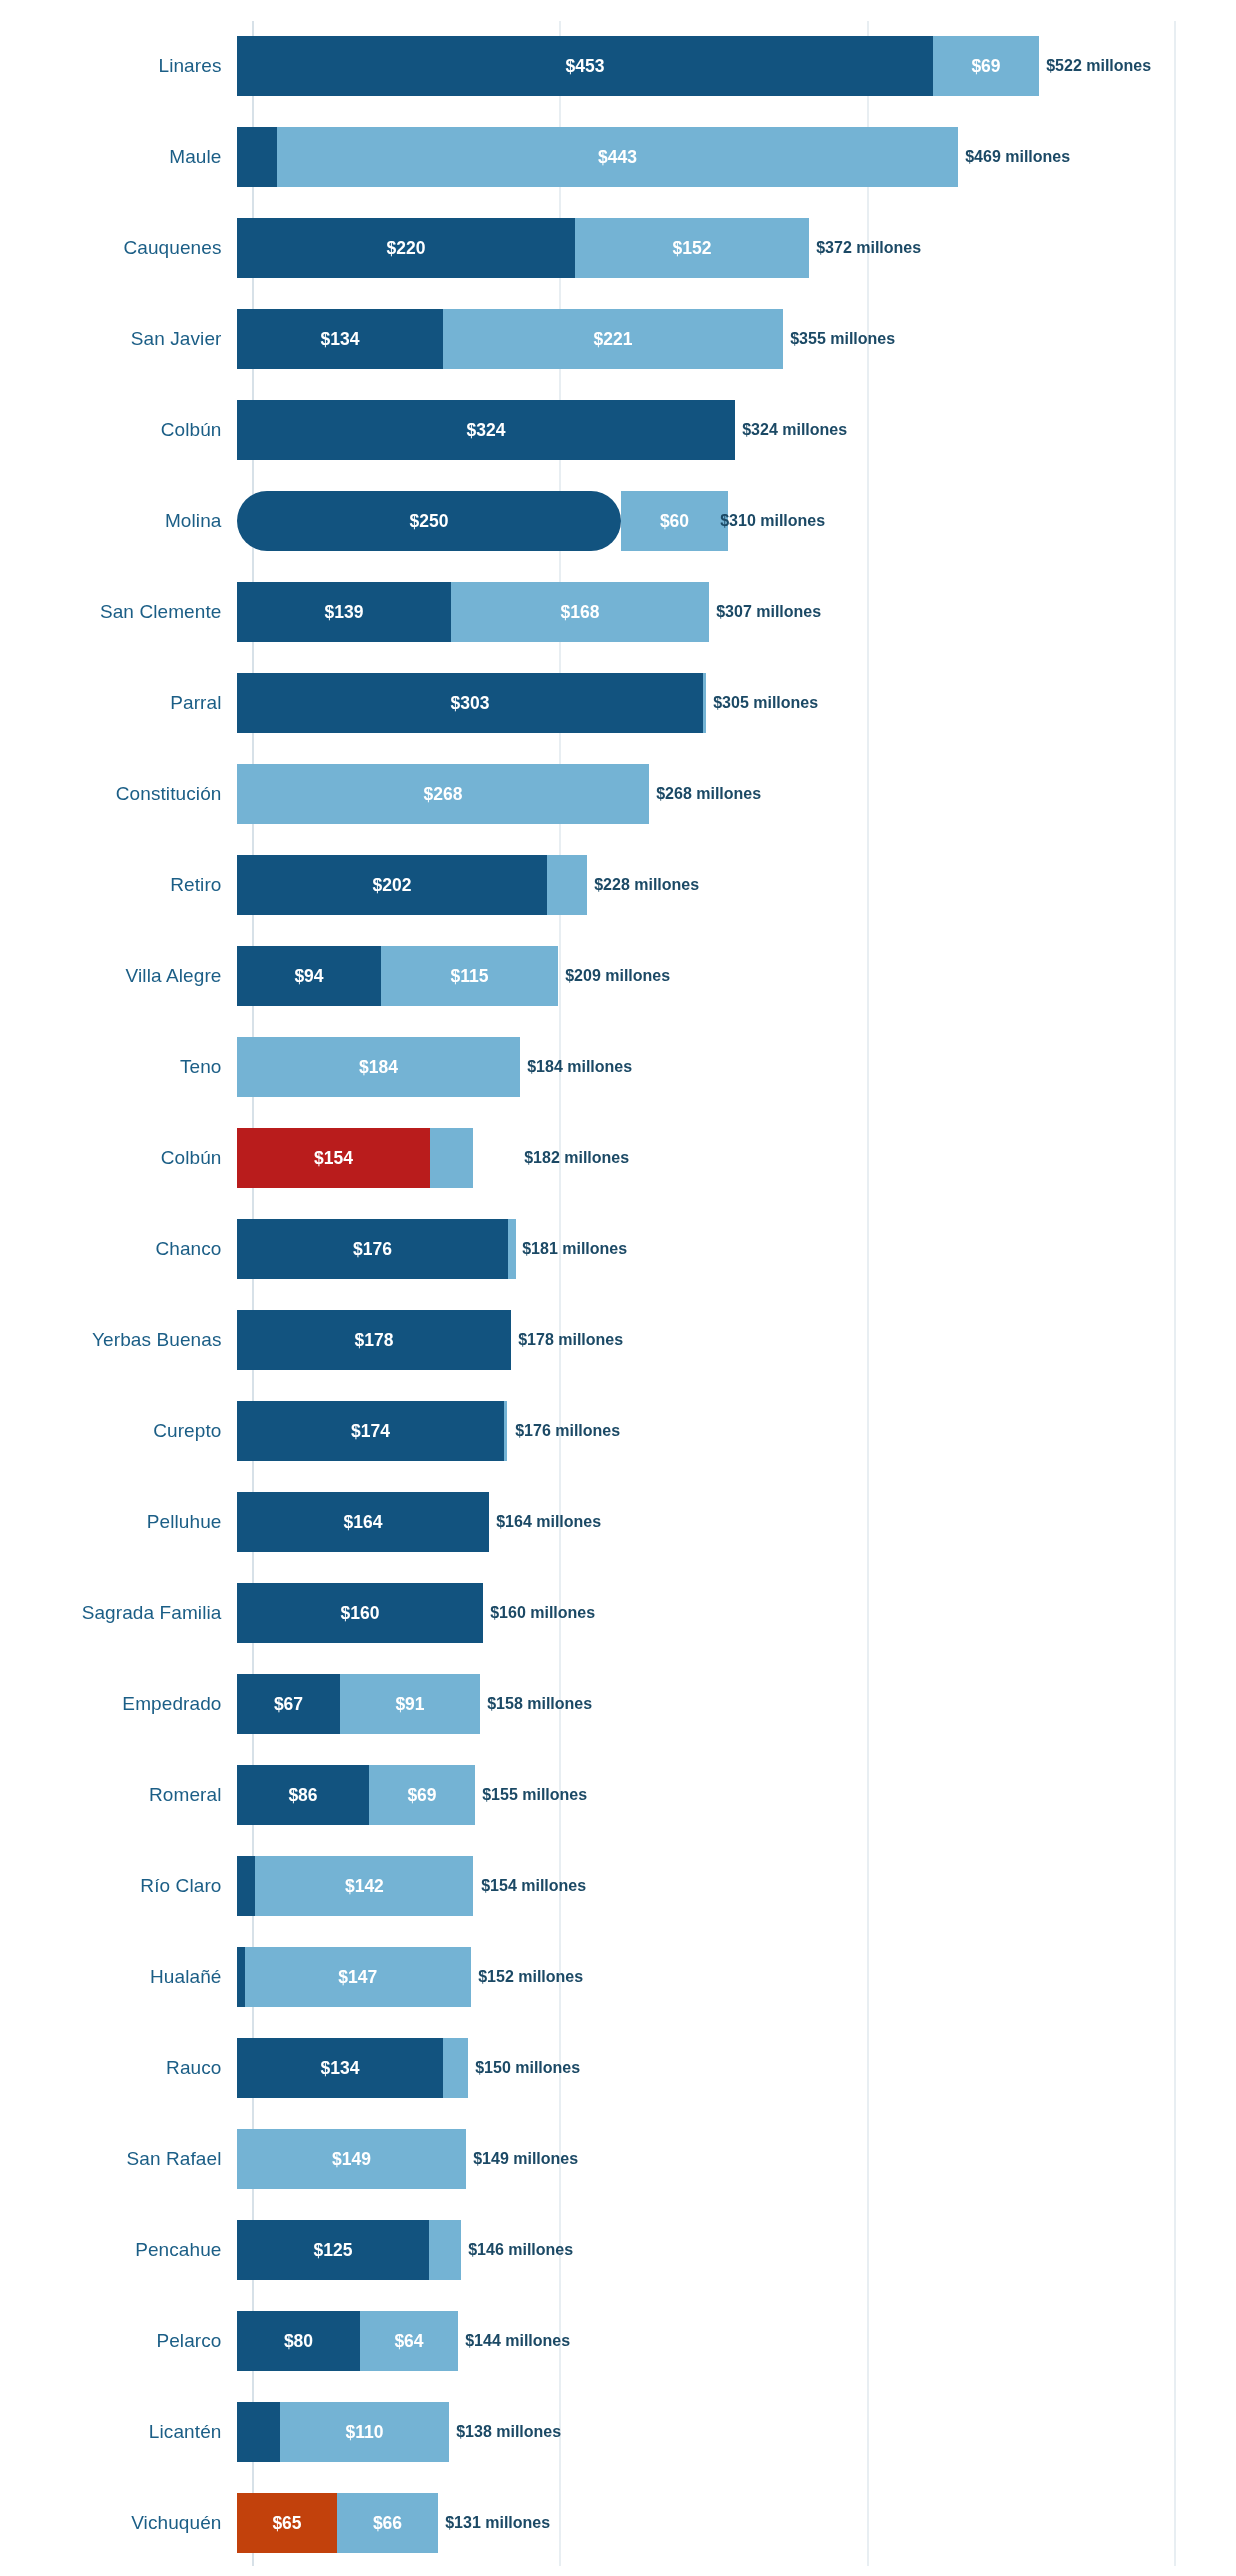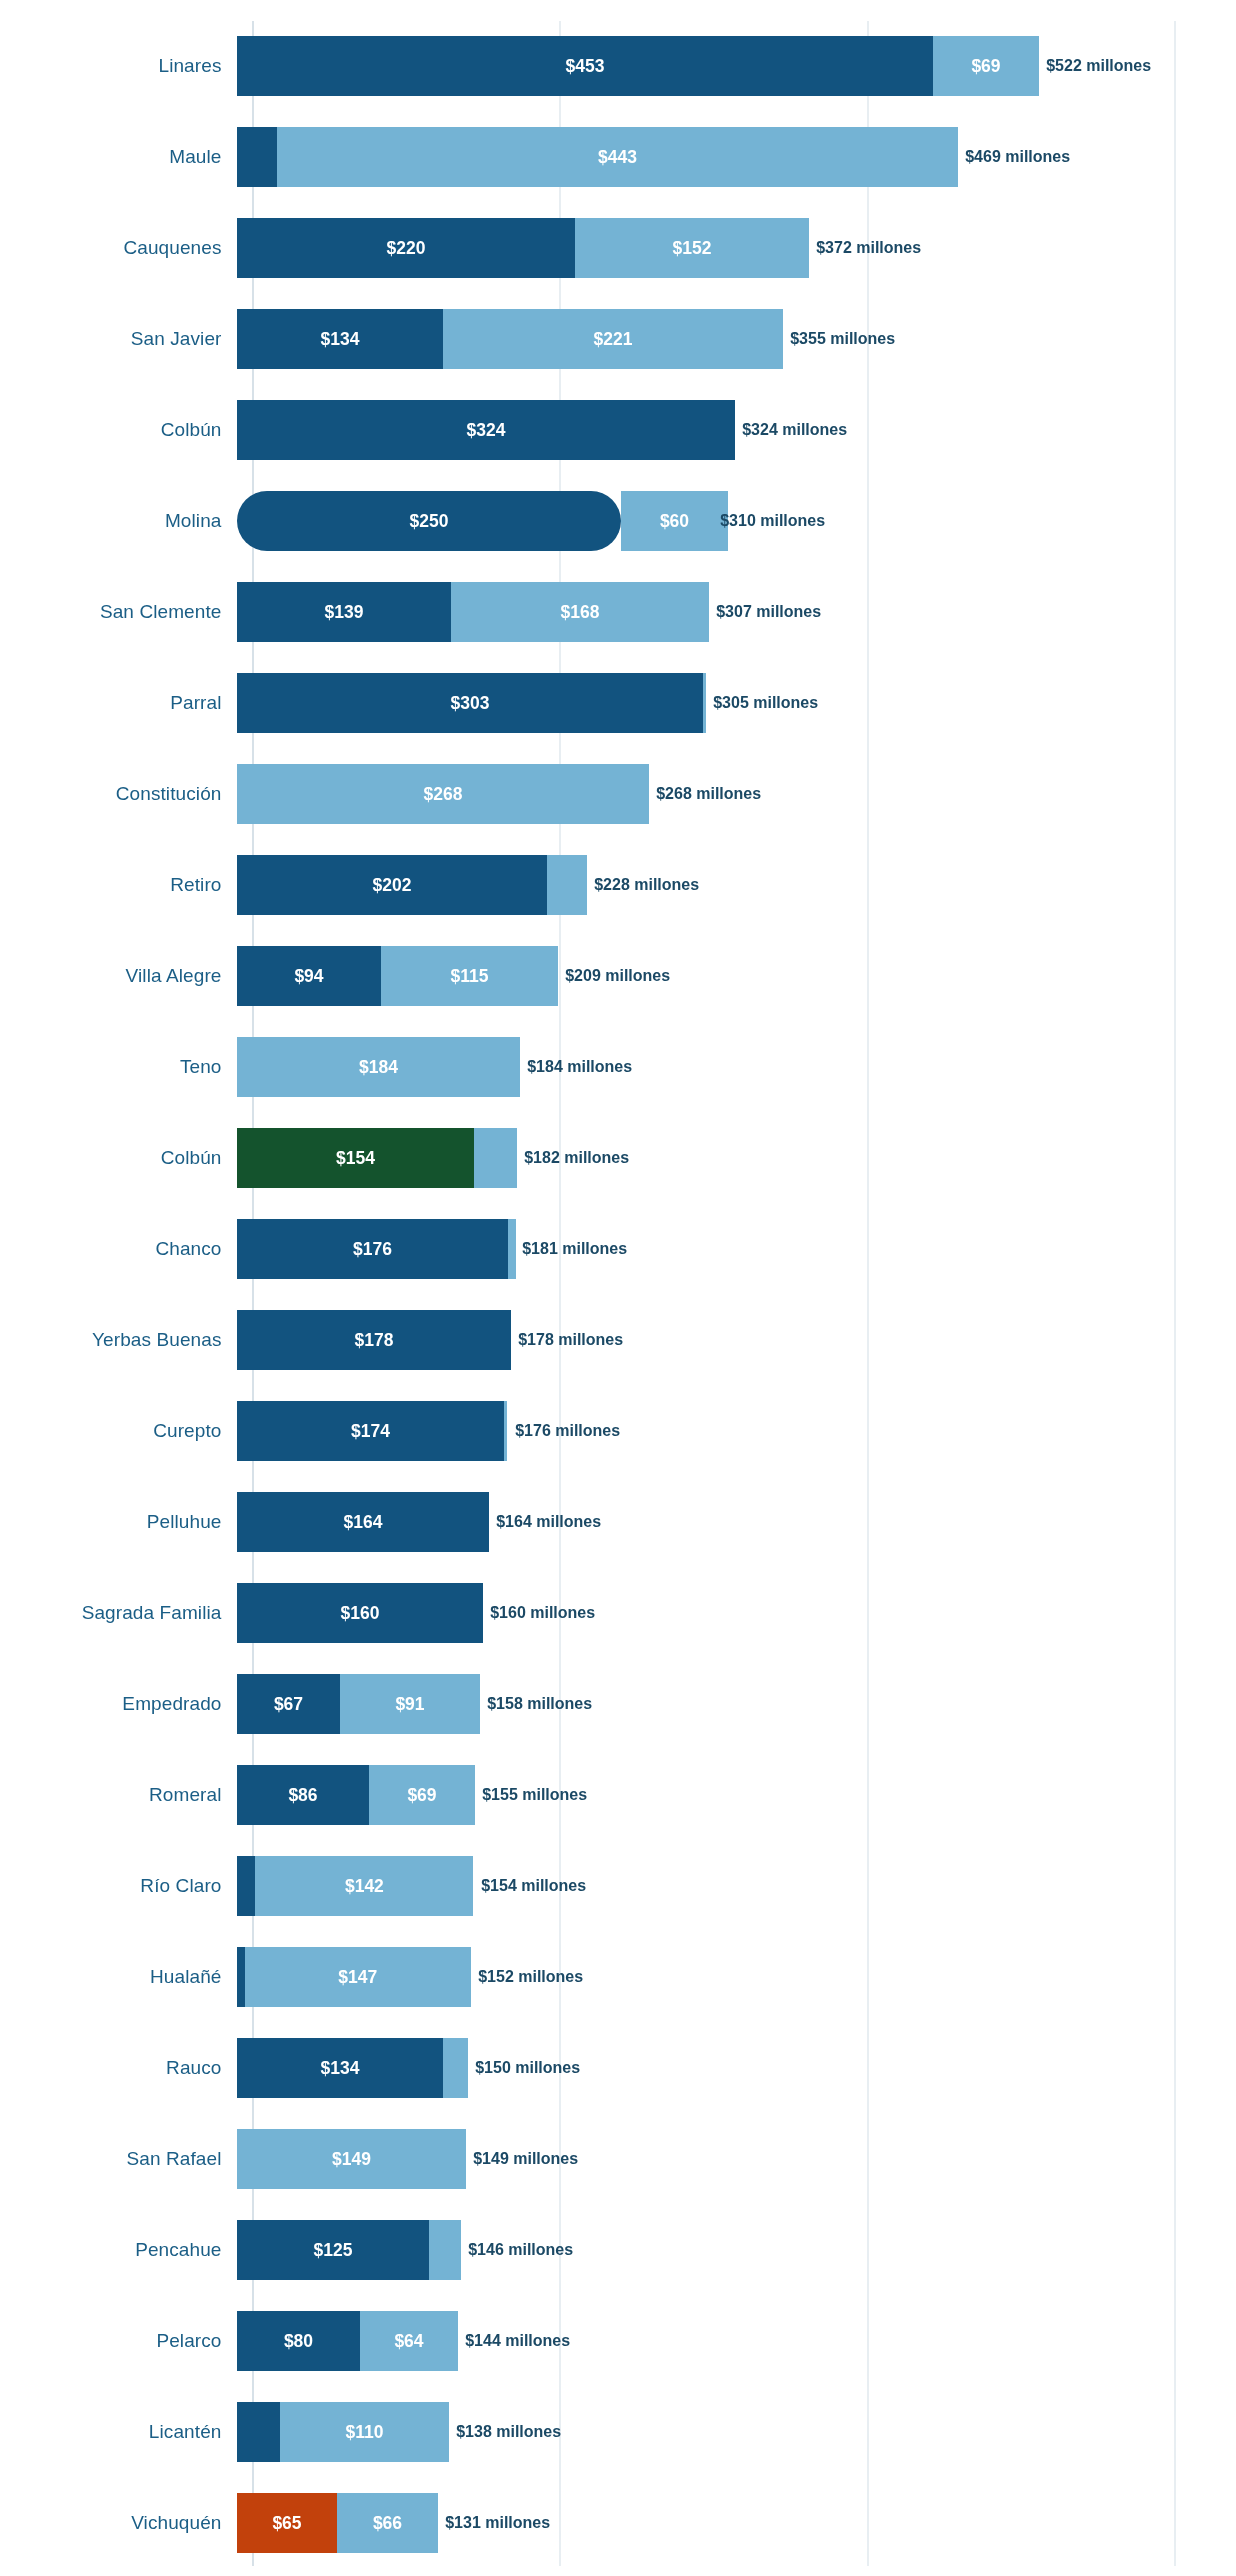--- a/index.html
+++ b/index.html
@@ -301,21 +301,21 @@
                 <span class="seg-label">$184</span>
               </div>
             </div>
             <div class="total-label" style="left: 283px;">$184 millones</div>
           </div>
         </div>
         <div class="row">
           <div class="row-label">Colbún</div>
           <div class="bar-area">
             <div class="bar-track">
-              <div class="seg seg-spent" style="width: 237px; background: #14532d; align-items: center;">
+              <div class="seg seg-spent" style="width: 193px; background: #b91c1c; align-items: center;">
                 <span class="seg-label">$154</span>
               </div>
               <div class="seg seg-avail" style="width: 43px; background: rgb(116, 179, 212);"></div>
             </div>
             <div class="total-label" style="left: 280px;">$182 millones</div>
           </div>
         </div>
         <div class="row">
           <div class="row-label">Chanco</div>
           <div class="bar-area">

